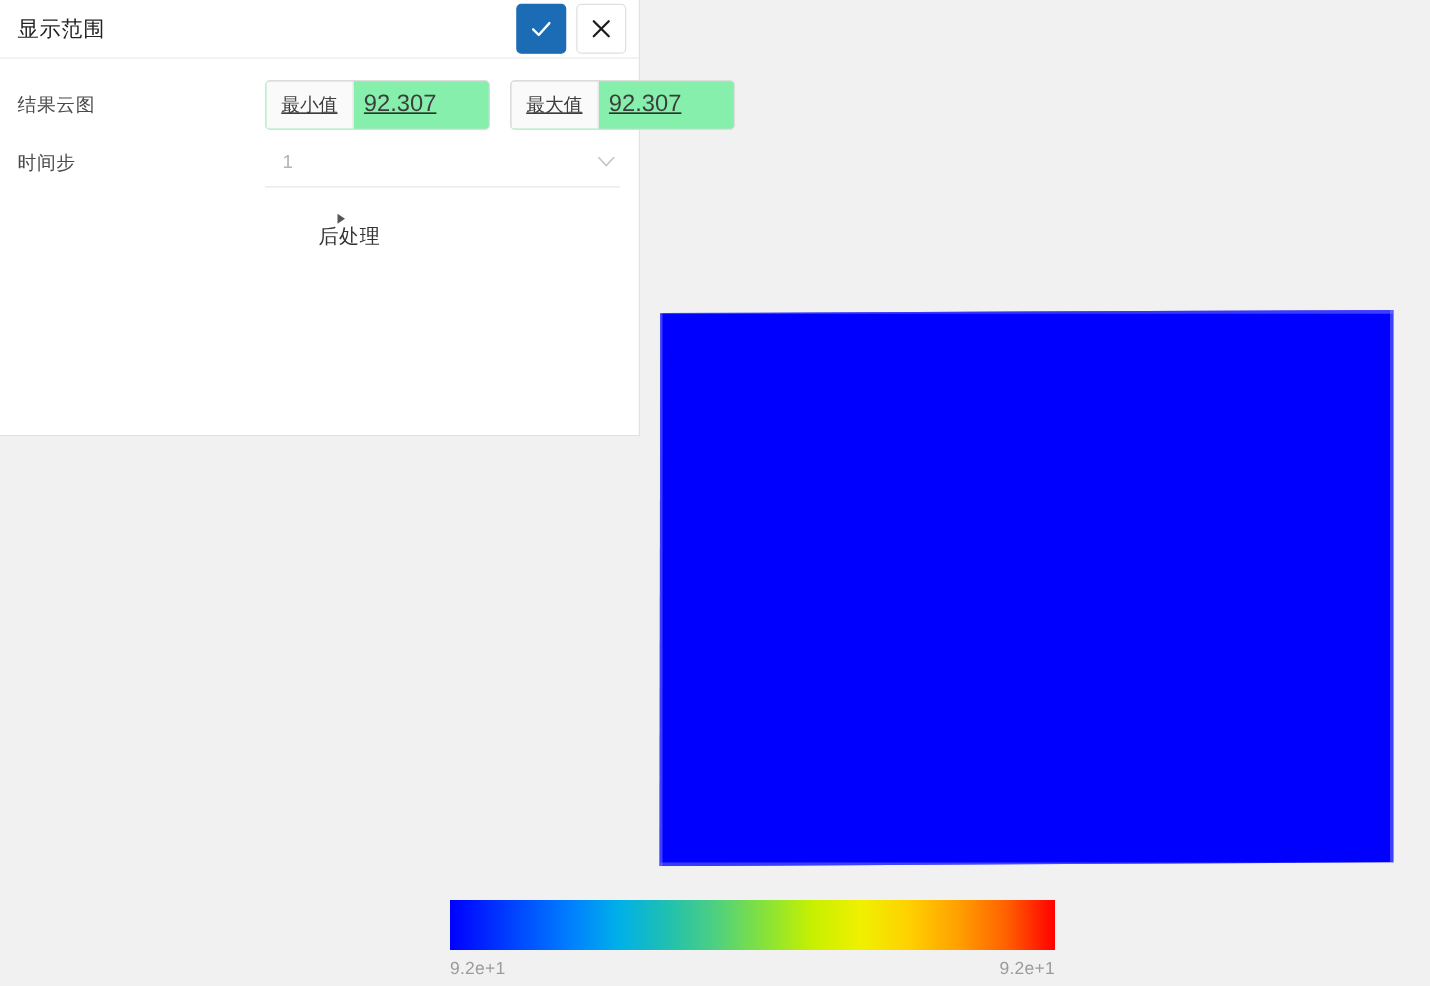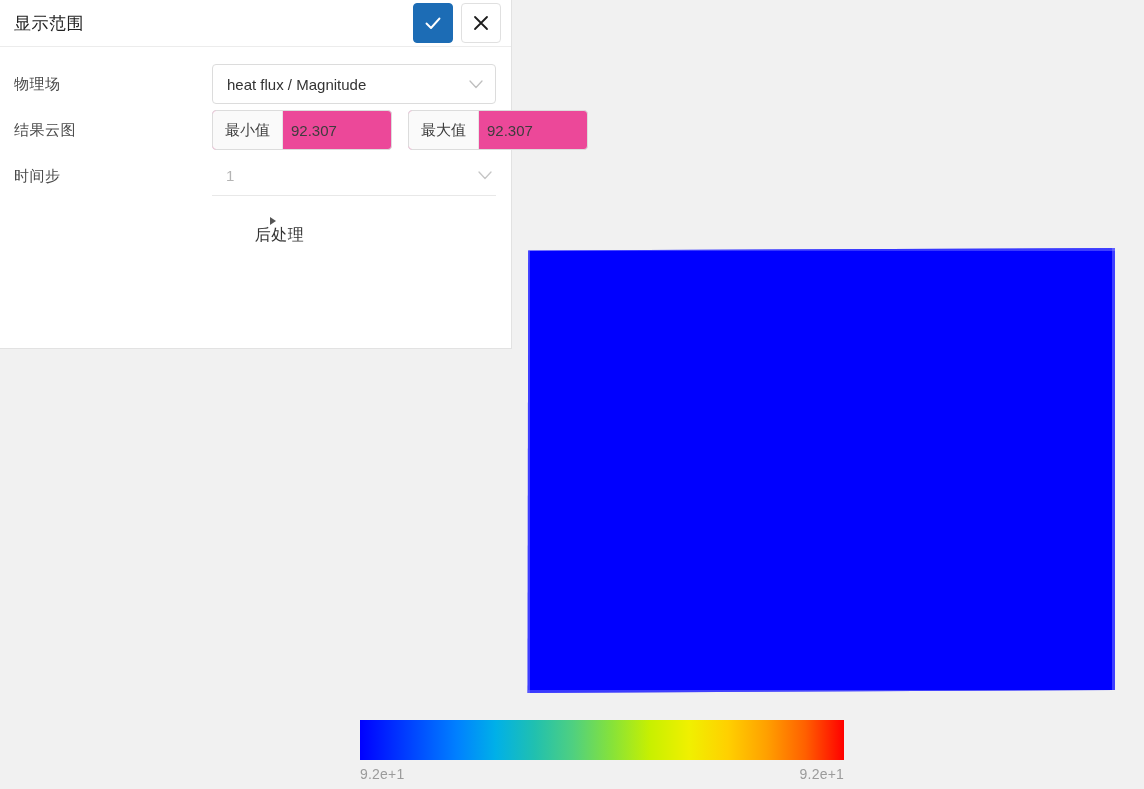--- a/index.html
+++ b/index.html
@@ -242,45 +242,46 @@
     transform: translateX(-50%);
   }
 
   
   .range-group {
     display: flex;
     align-items: center;
     height: 40px;
     border: 1px solid #dcdcdc;
     border-radius: 4px;
-    background: #ec4899;
+    background: #86efac;
     overflow: hidden;
     width: 180px;
     min-width: 180px;
+    text-decoration: underline;
   }
   .range-group + .range-group { margin-left: 16px; justify-content: flex-end; }
   .range-addon {
     height: 100%;
     display: flex;
     align-items: center;
     padding: 0 12px;
     font-size: 15px;
     color: #3d3d3d;
     background: #fafafa;
     border-right: 1px solid #e6e6e6;
     white-space: nowrap;
   }
   .range-input {
     flex: 1;
     height: 100%;
     border: none;
     outline: none;
     background: transparent;
     font-family: "Liberation Sans", "DejaVu Sans", sans-serif;
-    font-size: 15px;
+    font-size: 19px;
     color: #3d3d3d;
     padding: 0 8px;
     min-width: 0;
   }
 
   
   .uselect {
     width: 284px;
     height: 40px;
     border: none;
@@ -356,31 +357,20 @@
 
       <div class="hdr-btn cancel">
         <svg width="20" height="20" viewBox="0 0 20 20">
           <path d="M4 4 L16 16 M16 4 L4 16" fill="none" stroke="#1c1c1c" stroke-width="1.8" stroke-linecap="round"></path>
         </svg>
       </div>
     </div>
 
     <div class="panel-body">
 
-      <div class="row">
-        <div class="row-label">物理场</div>
-        <div class="row-ctl">
-          <div class="select">
-            <span class="select-value">heat flux / Magnitude</span>
-            <svg class="chev" viewBox="0 0 14 9">
-              <path d="M1 1 L7 7.5 L13 1" fill="none" stroke="#bfbfbf" stroke-width="1.3" stroke-linecap="round" stroke-linejoin="round"></path>
-            </svg>
-          </div>
-        </div>
-      </div>
 
 
       <div class="row">
         <div class="row-label">结果云图</div>
         <div class="row-ctl">
           <div class="range-group">
             <div class="range-addon">最小值</div>
             <input class="range-input" type="text" value="92.307" style="">
           </div>
           <div class="range-group">

